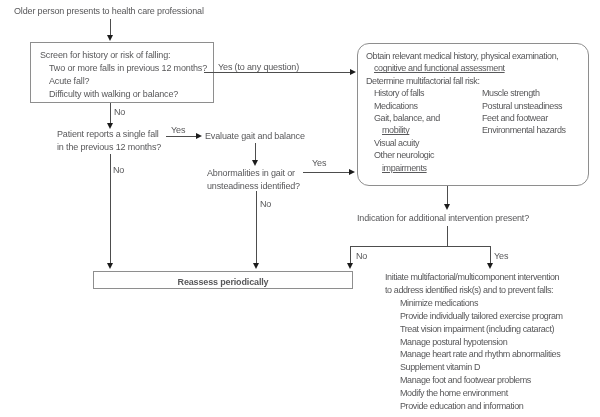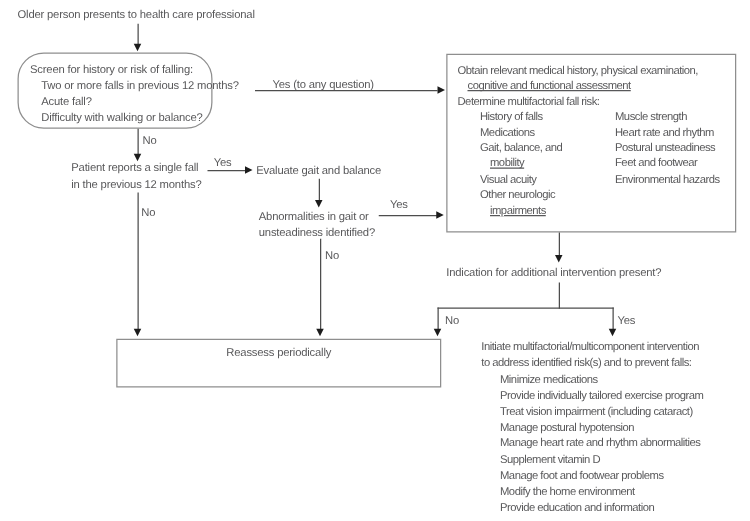--- a/index.html
+++ b/index.html
@@ -16,29 +16,29 @@
     letter-spacing:-0.15px;overflow:hidden;padding-left:48px;
   }
   .t{position:absolute;white-space:nowrap;line-height:13px;}
   .box{position:absolute;border:1px solid var(--border);box-sizing:border-box;background:var(--bg);}
   .vline,.hline{position:absolute;background:var(--line);}
   .vline{width:1px;}
   .hline{height:1px;}
   .ah{position:absolute;width:0;height:0;}
   .ah-down{border-left:3.5px solid transparent;border-right:3.5px solid transparent;border-top:6px solid var(--arrow);}
   .ah-right{border-top:3.5px solid transparent;border-bottom:3.5px solid transparent;border-left:6px solid var(--arrow);}
-  .tight{letter-spacing:-0.4px;}
-  #screen-box{left:14px;top:42px;width:156px;height:61px;padding:6px 0 0 9px;line-height:13px;border-radius:21px;}
+  .tight{letter-spacing:-0.4px;border-radius:12px;}
+  #screen-box{left:30px;top:42px;width:184px;height:61px;padding:6px 0 0 9px;line-height:13px;}
   #screen-box .ind{margin-left:9px;white-space:nowrap;}
   #assess-box{left:357px;top:43px;width:232px;height:143px;padding:6px 0 0 8px;line-height:12.4px;}
   #assess-box div{white-space:nowrap;}
   #assess-box .ind{margin-left:8px;text-decoration:underline;}
-  #assess-cols{display:flex;margin-left:18px;}
+  #assess-cols{display:flex;margin-left:8px;}
   #assess-col-left{width:108px;}
-  #reassess-box{left:93px;top:271px;width:260px;height:39px;line-height:20px;text-align:center;}
+  #reassess-box{left:93px;top:271px;width:260px;height:18px;line-height:20px;text-align:center;font-weight:bold;}
   #intervention{left:385px;top:271px;line-height:12.9px;}
   #intervention div{white-space:nowrap;}
   #intervention .ind{margin-left:15px;}
 </style>
 </head>
 <body>
 
 <div id="canvas">
 
   <div class="t" style="left:14px;top:5px">Older person presents to health care professional</div>
@@ -66,21 +66,20 @@
         <div>History of falls</div>
         <div>Medications</div>
         <div>Gait, balance, and</div>
         <div class="ind">mobility</div>
         <div>Visual acuity</div>
         <div>Other neurologic</div>
         <div class="ind">impairments</div>
       </div>
       <div id="assess-col-right">
         <div>Muscle strength</div>
-        <div>Heart rate and rhythm</div>
         <div>Postural unsteadiness</div>
         <div>Feet and footwear</div>
         <div>Environmental hazards</div>
       </div>
     </div>
   </div>
 
   <div class="t" style="left:114px;top:106px">No</div>
   <div class="vline" style="left:110px;top:103px;height:21px"></div>
   <div class="ah ah-down" style="left:107px;top:123px"></div>

